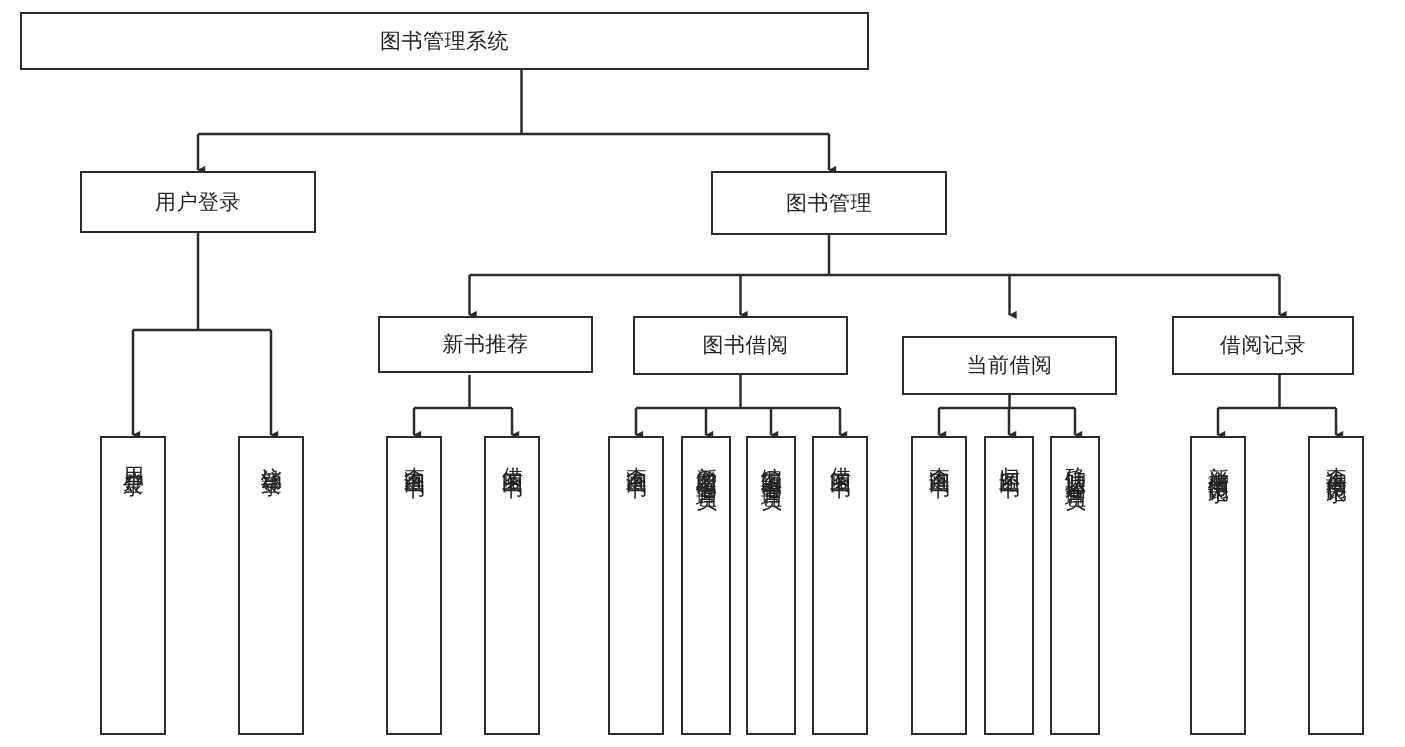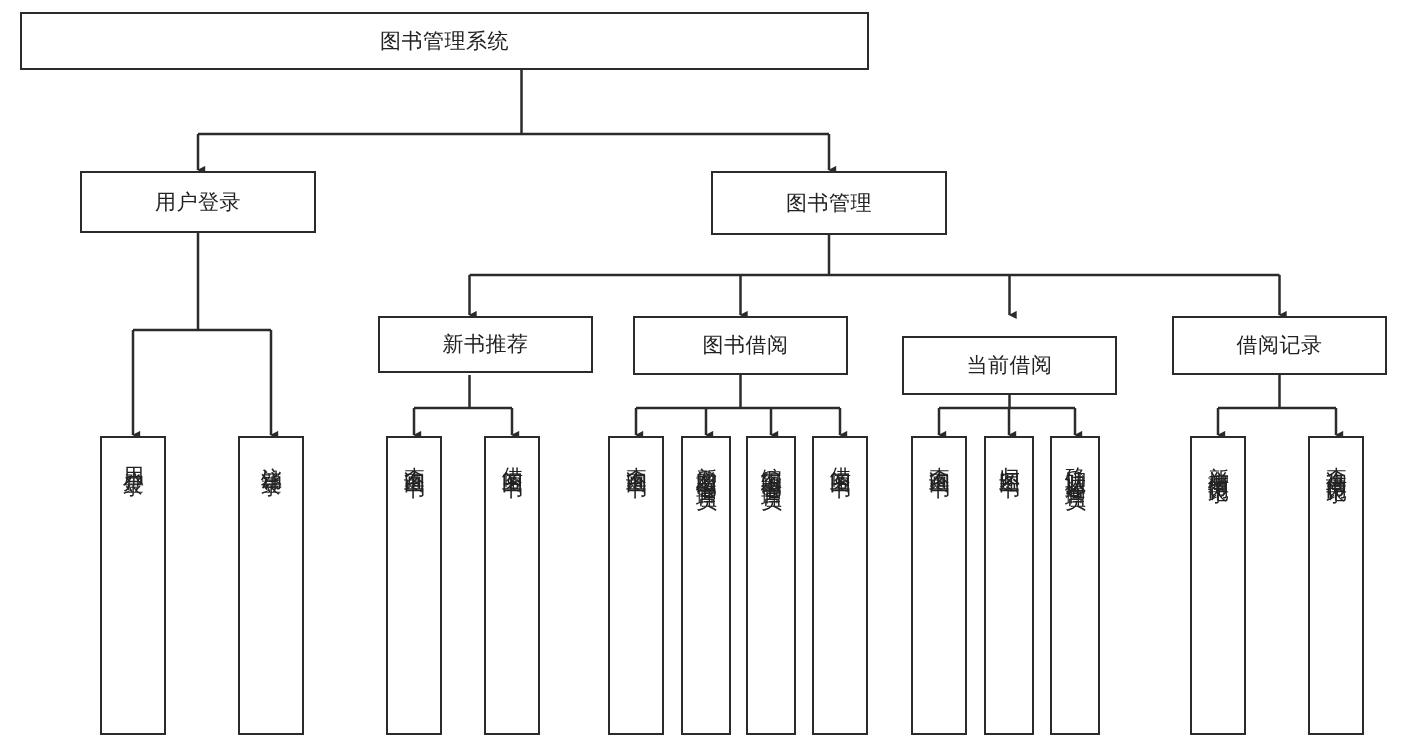--- a/index.html
+++ b/index.html
@@ -127,21 +127,21 @@
       </div>
       <div class="node" style="left: 362px; top: 316px; width: 215px; height: 57px; margin-left: 16px;">
         <span class="node-label">新书推荐</span>
       </div>
       <div class="node" style="left: 633px; top: 316px; width: 215px; height: 59px; padding-left: 10px;">
         <span class="node-label">图书借阅</span>
       </div>
       <div class="node" style="left: 902px; top: 336px; width: 215px; height: 59px;">
         <span class="node-label">当前借阅</span>
       </div>
-      <div class="node" style="left: 1172px; top: 316px; width: 215px; height: 59px;">
+      <div class="node" style="left: 1172px; top: 316px; width: 182px; height: 59px;">
         <span class="node-label">借阅记录</span>
       </div>
       <div class="node vertical" style="left: 100px; top: 436px; width: 66px; height: 299px;">
         <span class="node-label">用户登录</span>
       </div>
       <div class="node vertical" style="left: 238px; top: 436px; width: 66px; height: 299px;">
         <span class="node-label">注销登录</span>
       </div>
       <div class="node vertical" style="left: 386px; top: 436px; width: 56px; height: 299px;">
         <span class="node-label">查询图书</span>

